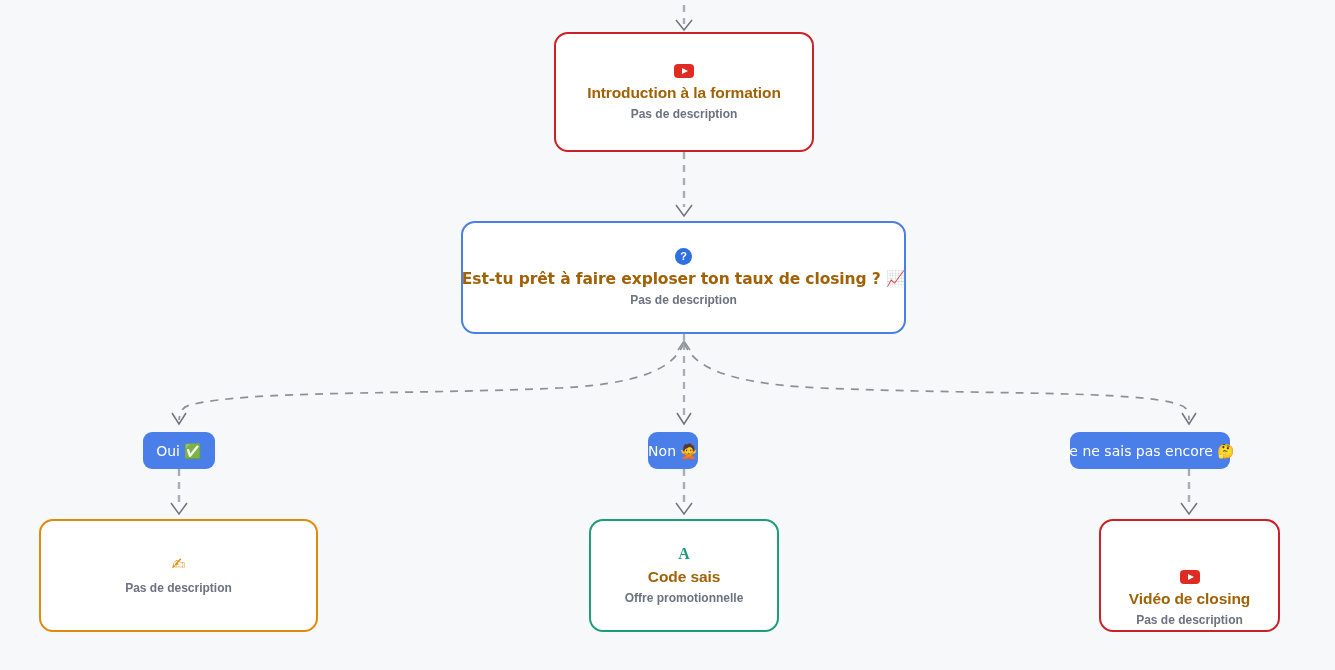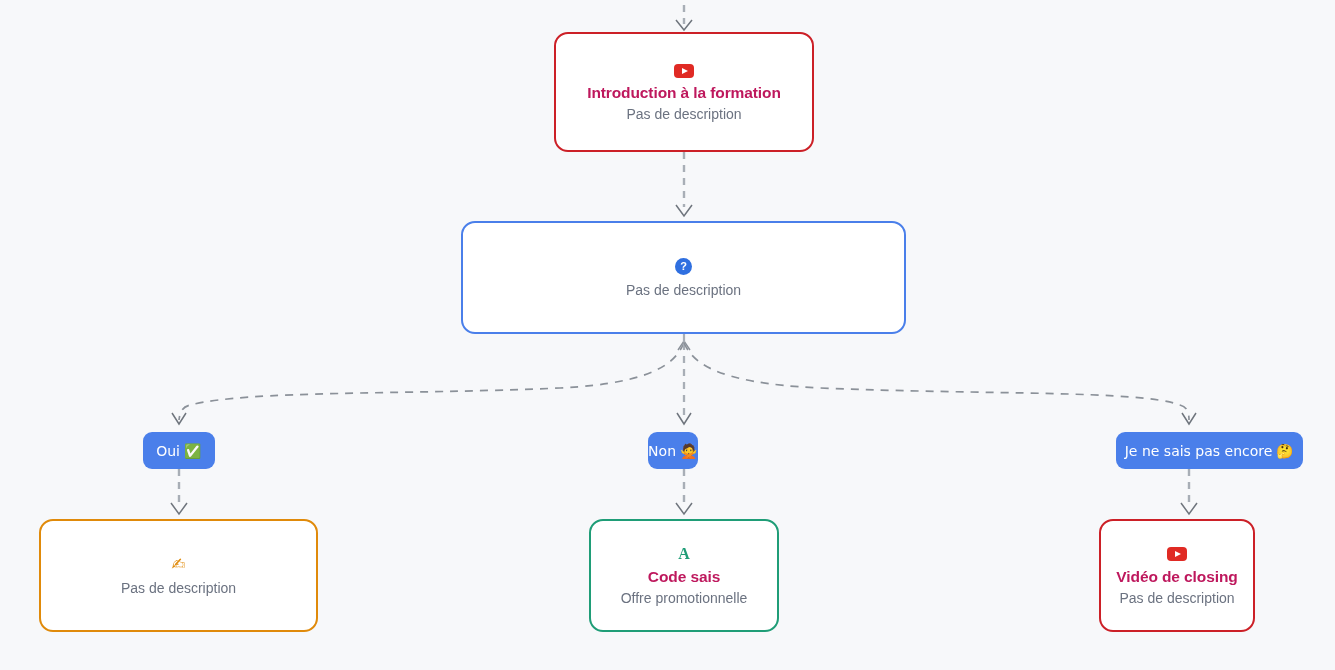--- a/index.html
+++ b/index.html
@@ -45,44 +45,45 @@
   }
   .node .node-icon {
     display: block;
     height: 20px;
     line-height: 20px;
     margin-bottom: 3px;
   }
   .node .node-title {
     font-size: 15.5px;
     font-weight: bold;
-    color: #be185d;
+    color: #a16207;
     letter-spacing: -0.1px;
     line-height: 20px;
     white-space: nowrap;
   }
   .node .node-desc {
-    font-size: 14px;
+    font-size: 12px;
     color: #6b7280;
     line-height: 19px;
     margin-top: 2px;
     white-space: nowrap;
+    font-weight: bold;
   }
 
   .node--red    { border-color: #cc2027; }
   .node--blue   { border-color: #4a7fea; }
   .node--orange { border-color: #e08a0a; }
   .node--green  { border-color: #1f9d77; }
 
   
   #node-intro   { left: 554px; top: 32px;  width: 260px; height: 120px; }
   #node-question{ left: 461px; top: 221px; width: 445px; height: 113px; }
   #node-contrat { left: 39px;  top: 519px; width: 279px; height: 113px; }
   #node-promo   { left: 589px; top: 519px; width: 190px; height: 113px; }
-  #node-video   { left: 1099px;top: 519px; width: 156px; height: 113px; }
+  #node-video   { left: 1099px;top: 519px; width: 181px; height: 113px; justify-content: flex-end; }
 
   
   .yt-icon {
     display: inline-block;
     width: 20px;
     height: 14px;
     background: #e02a24;
     border-radius: 4px;
     position: relative;
     vertical-align: middle;
@@ -138,21 +139,21 @@
     display: flex;
     align-items: center;
     justify-content: center;
     font-size: 14px;
     padding: 0 8px;
     white-space: nowrap;
     z-index: 3;
   }
   #pill-oui   { left: 143px;  top: 432px; width: 72px; }
   #pill-non   { left: 648px;  top: 432px; width: 50px; }
-  #pill-idk   { left: 1116px; top: 432px; width: 187px; text-align: right; }
+  #pill-idk   { left: 1070px; top: 432px; width: 160px; text-align: right; }
 </style>
 </head>
 <body>
 
 <div id="canvas">
 
   <svg id="edges" viewBox="0 0 1335 670" width="1335" height="670">
     <defs>
       <marker id="arrow-down" viewBox="0 0 12 10" refX="6" refY="8" markerWidth="12" markerHeight="10" orient="auto-start-reverse">
         <path d="M1,2 L6,8 L11,2" fill="none" stroke="#8b9199" stroke-width="1.3"></path>
@@ -192,20 +193,21 @@
       <span class="yt-icon"></span>
     </span>
     <div class="node-title">Introduction à la formation</div>
     <div class="node-desc">Pas de description</div>
   </div>
 
   <div class="node node--blue" id="node-question">
     <span class="node-icon">
       <span class="q-icon">?</span>
     </span>
+    <div class="node-title emoji">Est-tu prêt à faire exploser ton taux de closing ? 📈</div>
     <div class="node-desc">Pas de description</div>
   </div>
 
   <div class="node node--orange" id="node-contrat">
     <span class="node-icon">
       <span class="sign-icon emoji">✍</span>
     </span>
     <div class="node-desc">Pas de description</div>
   </div>
 

